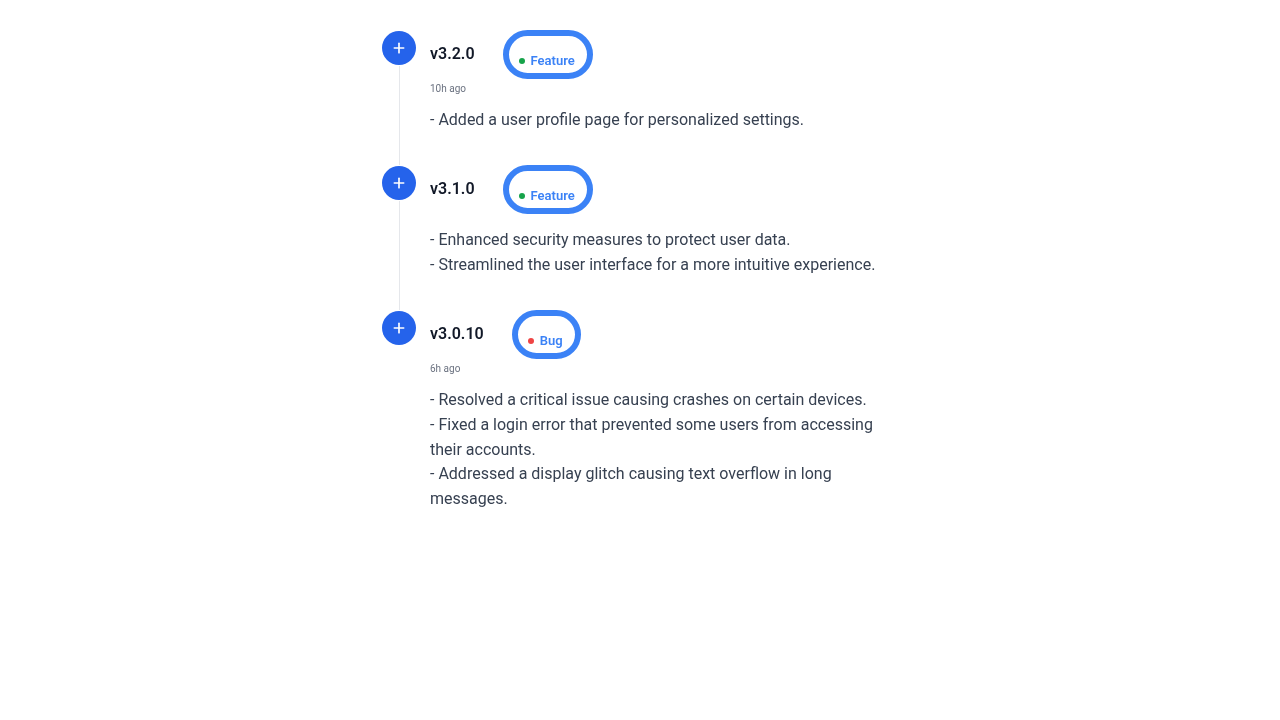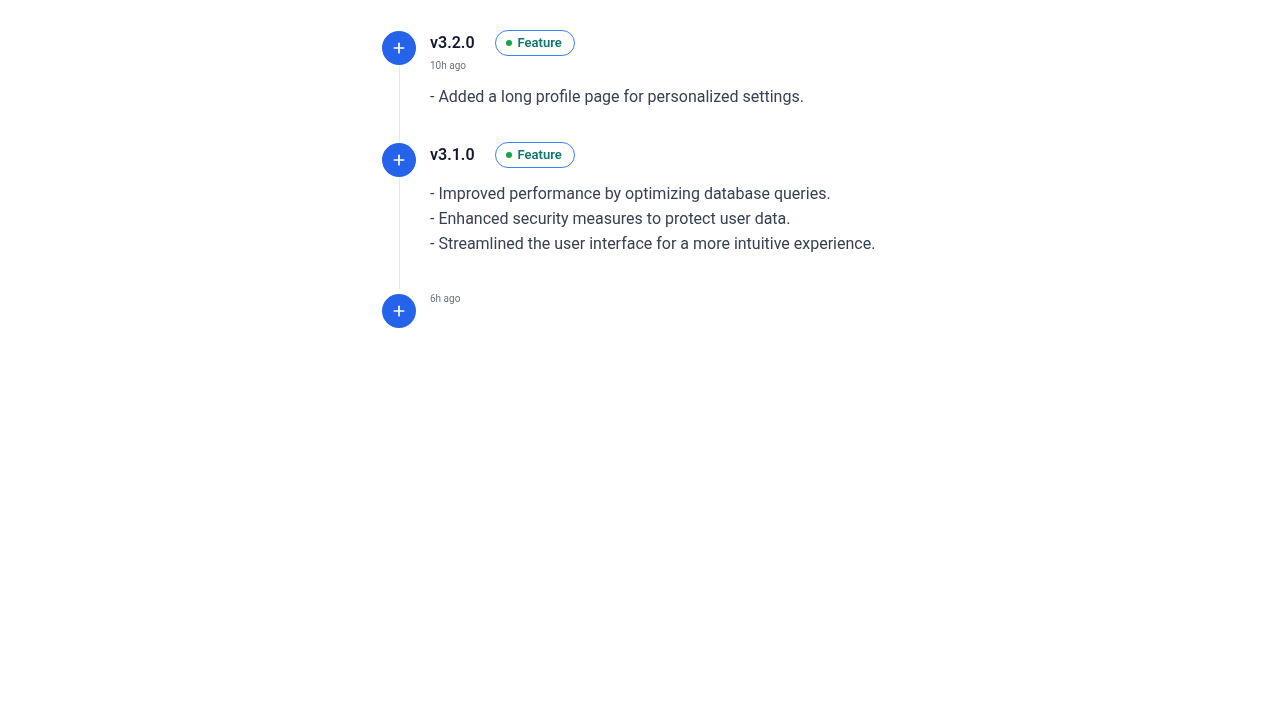--- a/index.html
+++ b/index.html
@@ -41,38 +41,38 @@
       background: #2563eb;
       display: flex;
       align-items: center;
       justify-content: center;
       cursor: pointer;
     }
     .bullet svg { display: block; }
     .header-row {
       display: flex;
       align-items: center;
-      gap: 20px;
+      gap: 28px;
       line-height: 1.4;
     }
     .version {
       font-weight: 600;
       font-size: 16px;
       color: #111827;
     }
     .badge {
       display: inline-flex;
       align-items: center;
       gap: 6px;
-      border: 1px solid #3b82f6;
+      border: 6px solid #3b82f6;
       border-radius: 9999px;
-      padding: 3px 12px 3px 10px;
+      padding: 16px 12px 3px 10px;
       font-size: 13px;
       font-weight: 600;
-      color: #0f766e;
+      color: #3b82f6;
       background: #fff;
     }
     .badge .dot {
       width: 6px;
       height: 6px;
       border-radius: 50%;
     }
     .dot-green { background: #16a34a; }
     .dot-red { background: #ef4444; }
     .timestamp {
@@ -100,45 +100,56 @@
       </div>
       <div class="header-row">
         <span class="version">v3.2.0</span>
         <span class="badge">
           <span class="dot dot-green"></span>
           <span>Feature</span>
         </span>
       </div>
       <div class="timestamp">10h ago</div>
       <div class="body">
-        <div>- Added a long profile page for personalized settings.</div>
+        <div>- Added a user profile page for personalized settings.</div>
       </div>
     </div>
     <div class="timeline-item">
       <div class="bullet">
         <svg width="16" height="16" viewBox="0 0 24 24" fill="none" stroke="#ffffff" stroke-width="2.5" stroke-linecap="round">
           <line x1="12" y1="5" x2="12" y2="19"></line>
           <line x1="5" y1="12" x2="19" y2="12"></line>
         </svg>
       </div>
       <div class="header-row">
         <span class="version">v3.1.0</span>
         <span class="badge">
           <span class="dot dot-green"></span>
           <span>Feature</span>
         </span>
       </div>
       <div class="body">
-        <div>- Improved performance by optimizing database queries.</div>
         <div>- Enhanced security measures to protect user data.</div>
         <div>- Streamlined the user interface for a more intuitive experience.</div>
       </div>
     </div>
     <div class="timeline-item">
       <div class="bullet">
         <svg width="16" height="16" viewBox="0 0 24 24" fill="none" stroke="#ffffff" stroke-width="2.5" stroke-linecap="round">
           <line x1="12" y1="5" x2="12" y2="19"></line>
           <line x1="5" y1="12" x2="19" y2="12"></line>
         </svg>
       </div>
+      <div class="header-row">
+        <span class="version">v3.0.10</span>
+        <span class="badge">
+          <span class="dot dot-red"></span>
+          <span>Bug</span>
+        </span>
+      </div>
       <div class="timestamp">6h ago</div>
+      <div class="body">
+        <div>- Resolved a critical issue causing crashes on certain devices.</div>
+        <div>- Fixed a login error that prevented some users from accessing their accounts.</div>
+        <div>- Addressed a display glitch causing text overflow in long messages.</div>
+      </div>
     </div>
   </div>
 
 </body></html>

